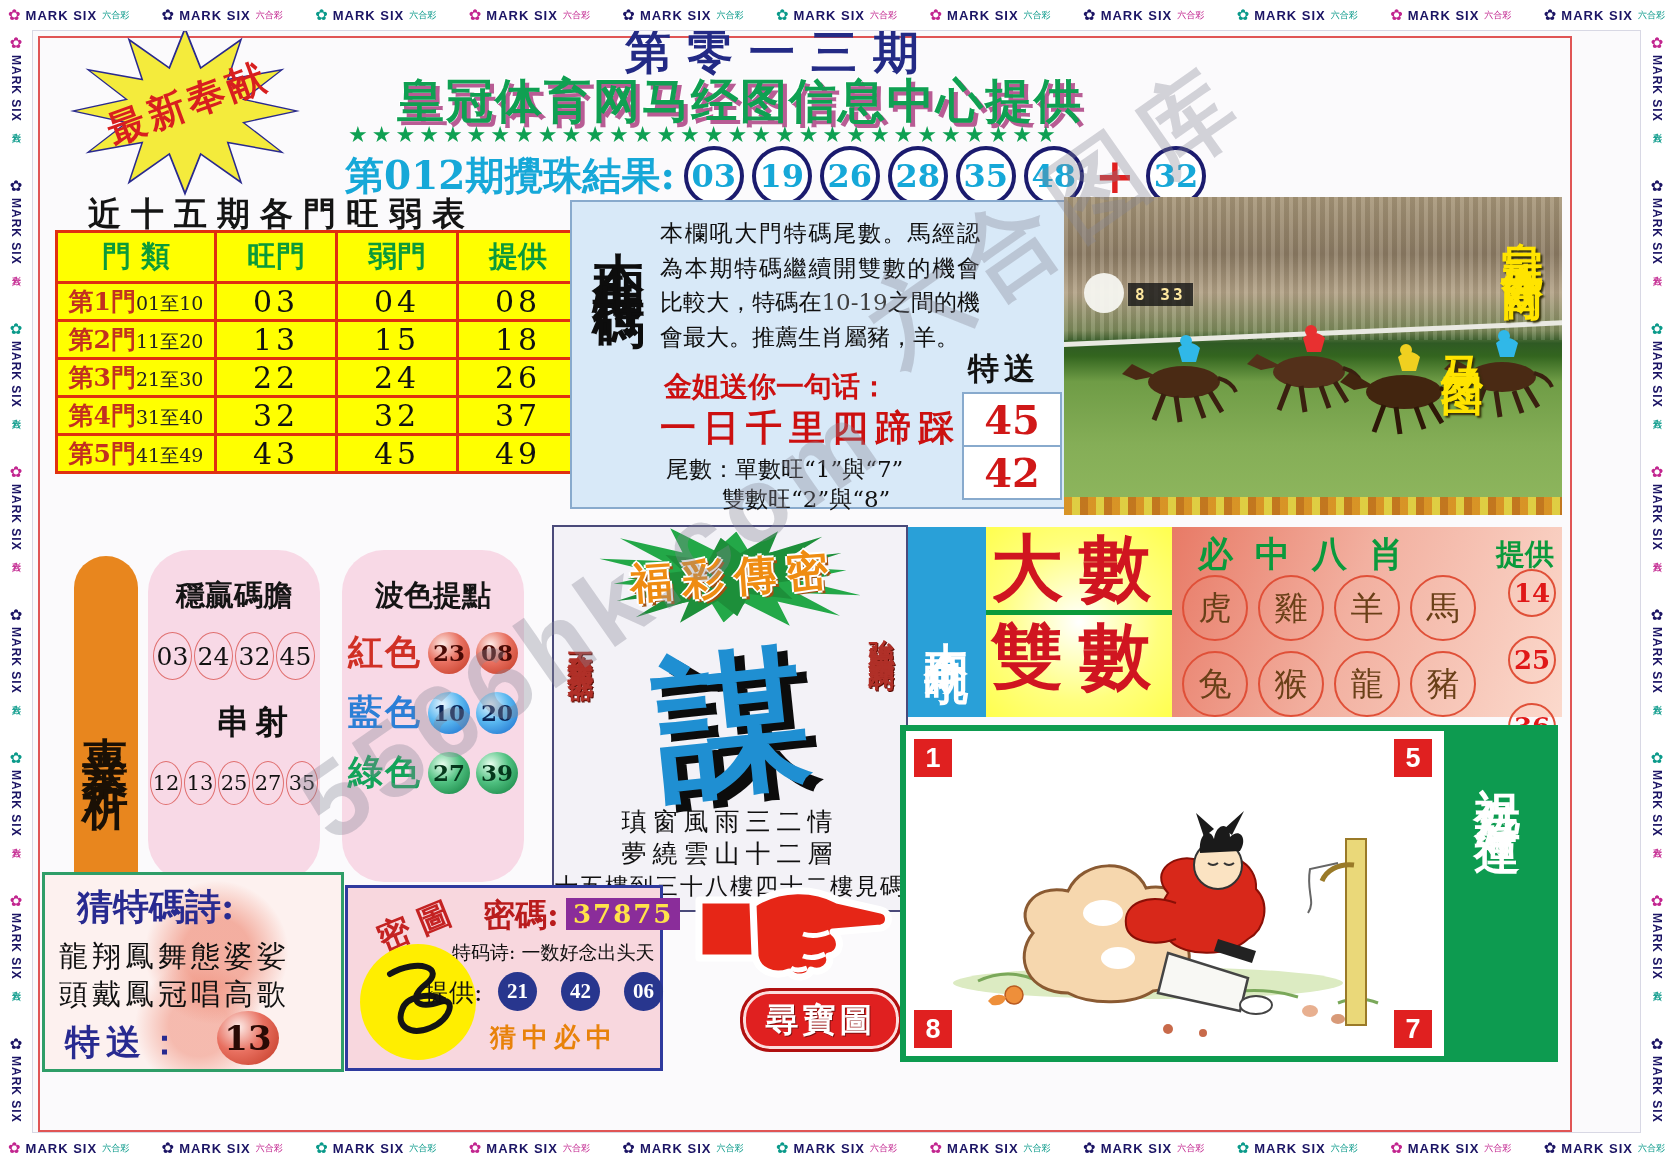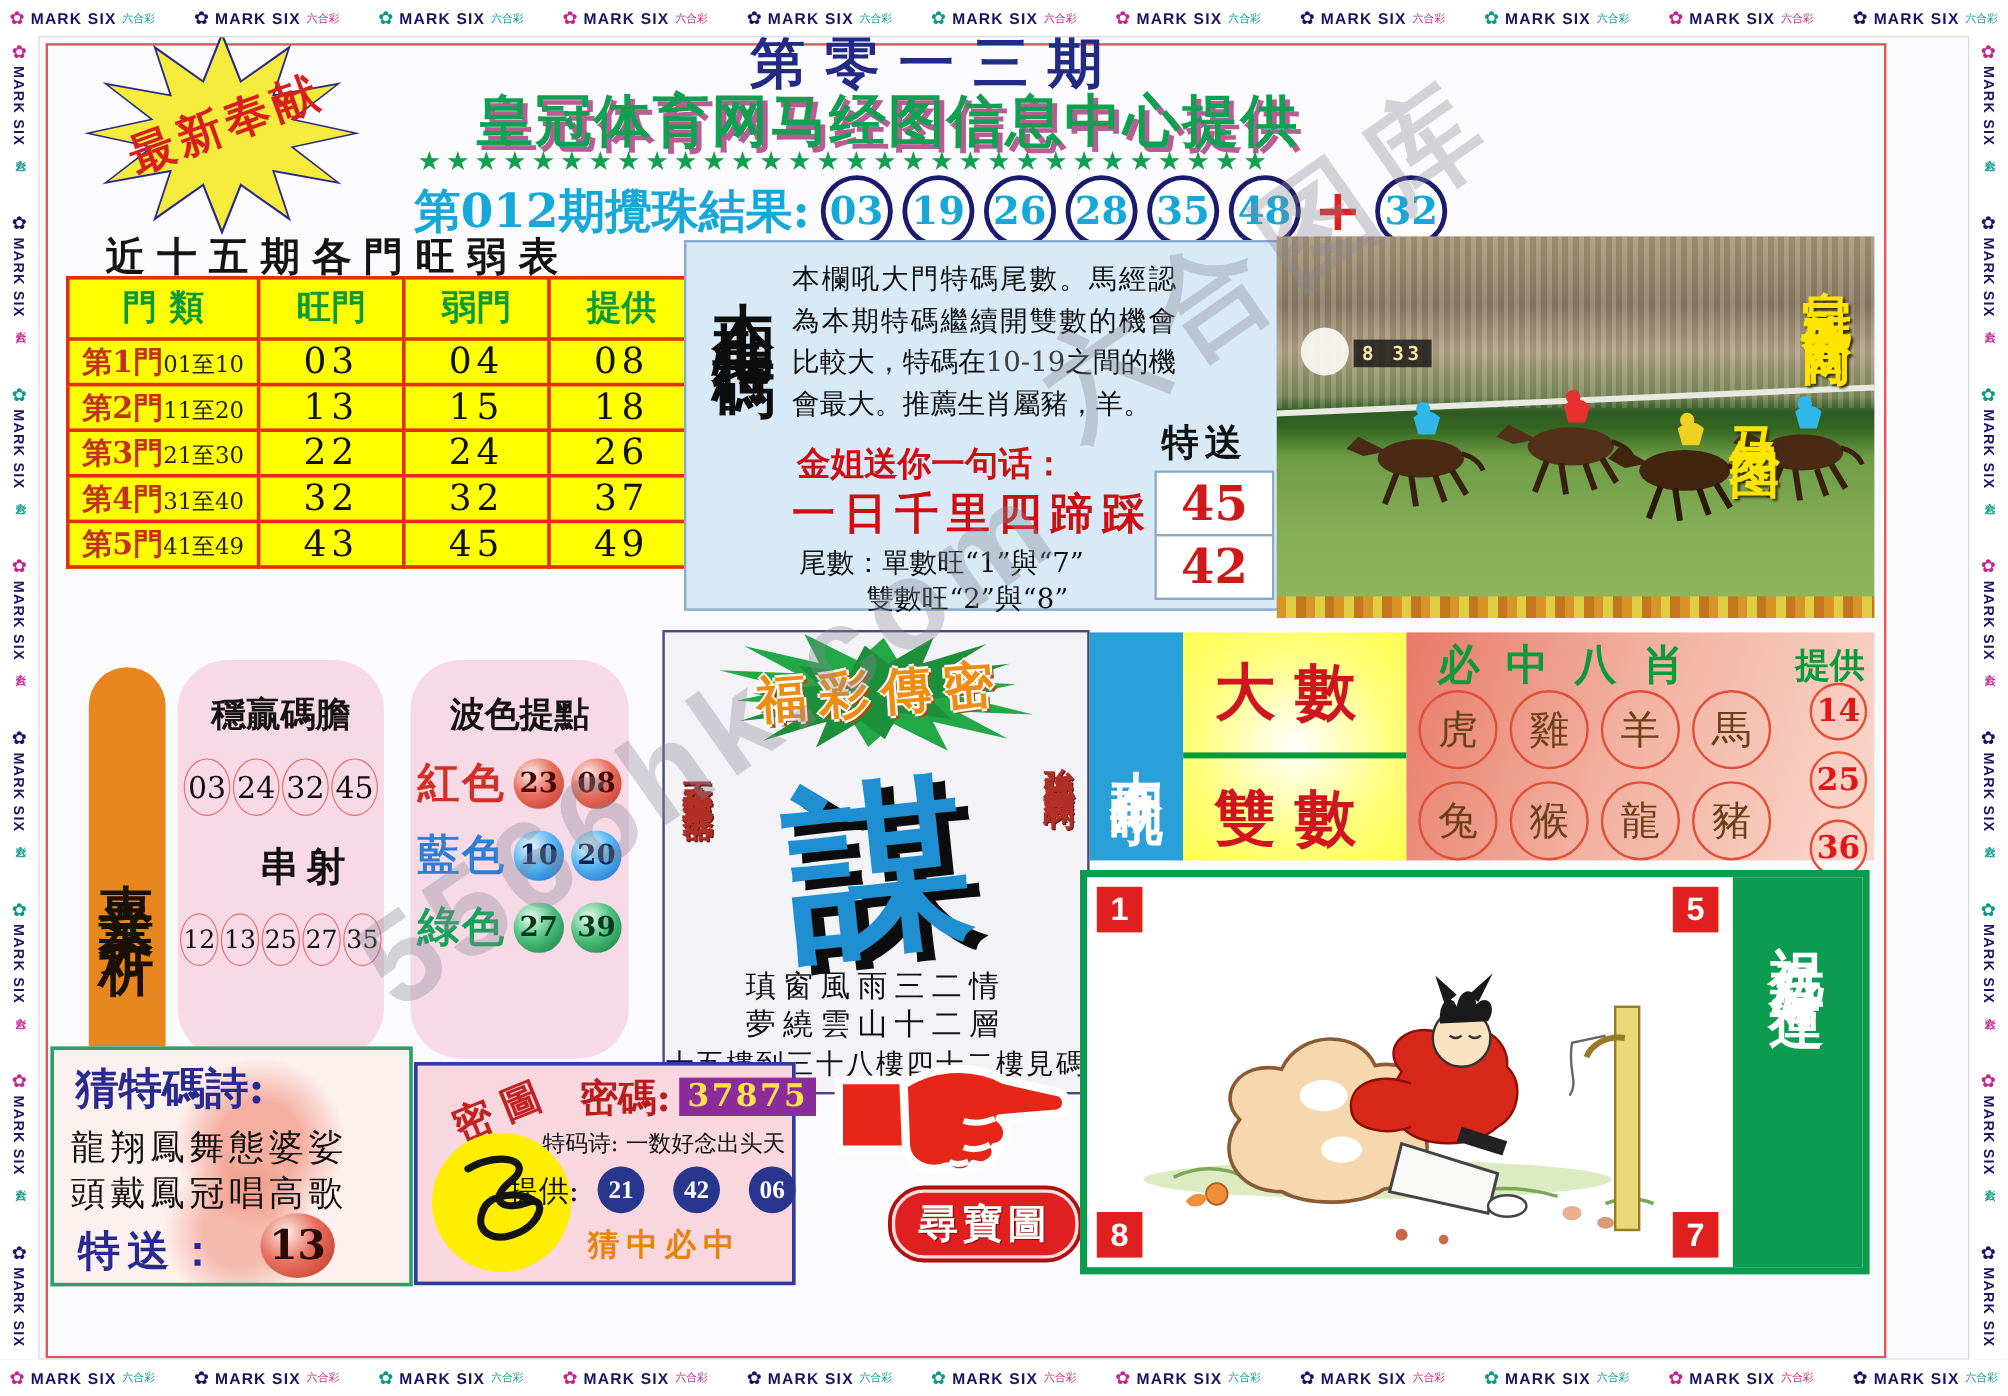--- a/index.html
+++ b/index.html
@@ -133,42 +133,42 @@
   .fc-p2{bottom:40px;margin-top:40px;}
   .fc-p3{bottom:8px;font-size:23px;letter-spacing:2px;}
 
   
   .bq-bar{left:908px;top:527px;width:78px;height:190px;background:#29a0d8;display:flex;
           align-items:center;justify-content:center;z-index:2;}
   .bq-text{writing-mode:vertical-rl;text-orientation:upright;color:#fff;font-weight:bold;
            font-size:44px;letter-spacing:10px;}
   .ds-box{left:986px;top:527px;width:186px;height:190px;z-index:2;
           background:radial-gradient(circle at 50% 50%,#ffffff,#ffff7d 60%,#ffff4e);}
-  .ds-row{height:100px;display:flex;align-items:center;justify-content:center;
-          color:#d01520;font-weight:bold;font-size:51px;letter-spacing:16px;}
+  .ds-row{height:83px;display:flex;align-items:center;justify-content:center;
+          color:#d01520;font-weight:bold;font-size:72px;letter-spacing:16px;}
   .ds-divider{height:5px;background:#0a9a3a;}
   .bz-box{left:1172px;top:527px;width:390px;height:190px;z-index:2;
           background:linear-gradient(110deg,#e87a66,#f2b0a0 45%,#fbd9cc);}
   .bz-head{position:absolute;left:26px;right:8px;top:4px;display:flex;align-items:center;
            justify-content:space-between;}
   .bz-title{color:#0a9a3c;font-weight:bold;font-size:35px;letter-spacing:22px;}
   .bz-tigong{color:#0a9a3c;font-weight:bold;font-size:29px;}
   .bz-animals{position:absolute;left:10px;top:48px;display:grid;grid-template-columns:repeat(4,62px);
               grid-gap:10px 14px;}
   .an-circle{width:62px;height:62px;border:2px solid #e05038;border-radius:50%;display:flex;
              align-items:center;justify-content:center;font-size:33px;color:#6a4018;}
-  .bz-nums{position:absolute;right:6px;top:42px;display:flex;flex-direction:column;gap:9px;}
+  .bz-nums{position:absolute;right:6px;top:42px;display:flex;flex-direction:column;gap:19px;}
   .bn-circle{width:44px;height:44px;border:2px solid #e05038;border-radius:50%;display:flex;
              align-items:center;justify-content:center;color:#e01818;font-weight:bold;font-size:26px;}
 
   
   .pb-box{left:42px;top:872px;width:296px;height:194px;border:3px solid #2f9e68;z-index:2;
     background:radial-gradient(circle at 58% 40%,rgba(236,120,96,.55) 0 34px,rgba(236,120,96,0) 72px),
                radial-gradient(circle at 52% 78%,rgba(236,120,96,.45) 0 30px,rgba(236,120,96,0) 64px),#fdf1ef;}
-  .pb-title{left:18px;top:8px;color:#282a90;font-weight:bold;font-size:36px;}
+  .pb-title{left:32px;top:8px;color:#282a90;font-weight:bold;font-size:36px;}
   .pb-line{left:14px;font-size:29px;letter-spacing:4px;color:#101010;}
   .pb-l1{top:62px;}
   .pb-l2{top:100px;}
   .pb-tesong{left:20px;top:144px;color:#282a90;font-weight:bold;font-size:35px;letter-spacing:6px;}
   .pb-ball{left:172px;top:136px;width:62px;height:54px;border-radius:50%;display:flex;align-items:center;
            justify-content:center;background:radial-gradient(circle at 35% 30%,#fdece8,#e87060 45%,#c03520);
            color:#2a0a05;font-weight:bold;font-size:34px;}
 
   
   .mm-box{left:345px;top:885px;width:312px;height:180px;background:#f8d7de;border:3px solid #2f3a9e;z-index:3;}

